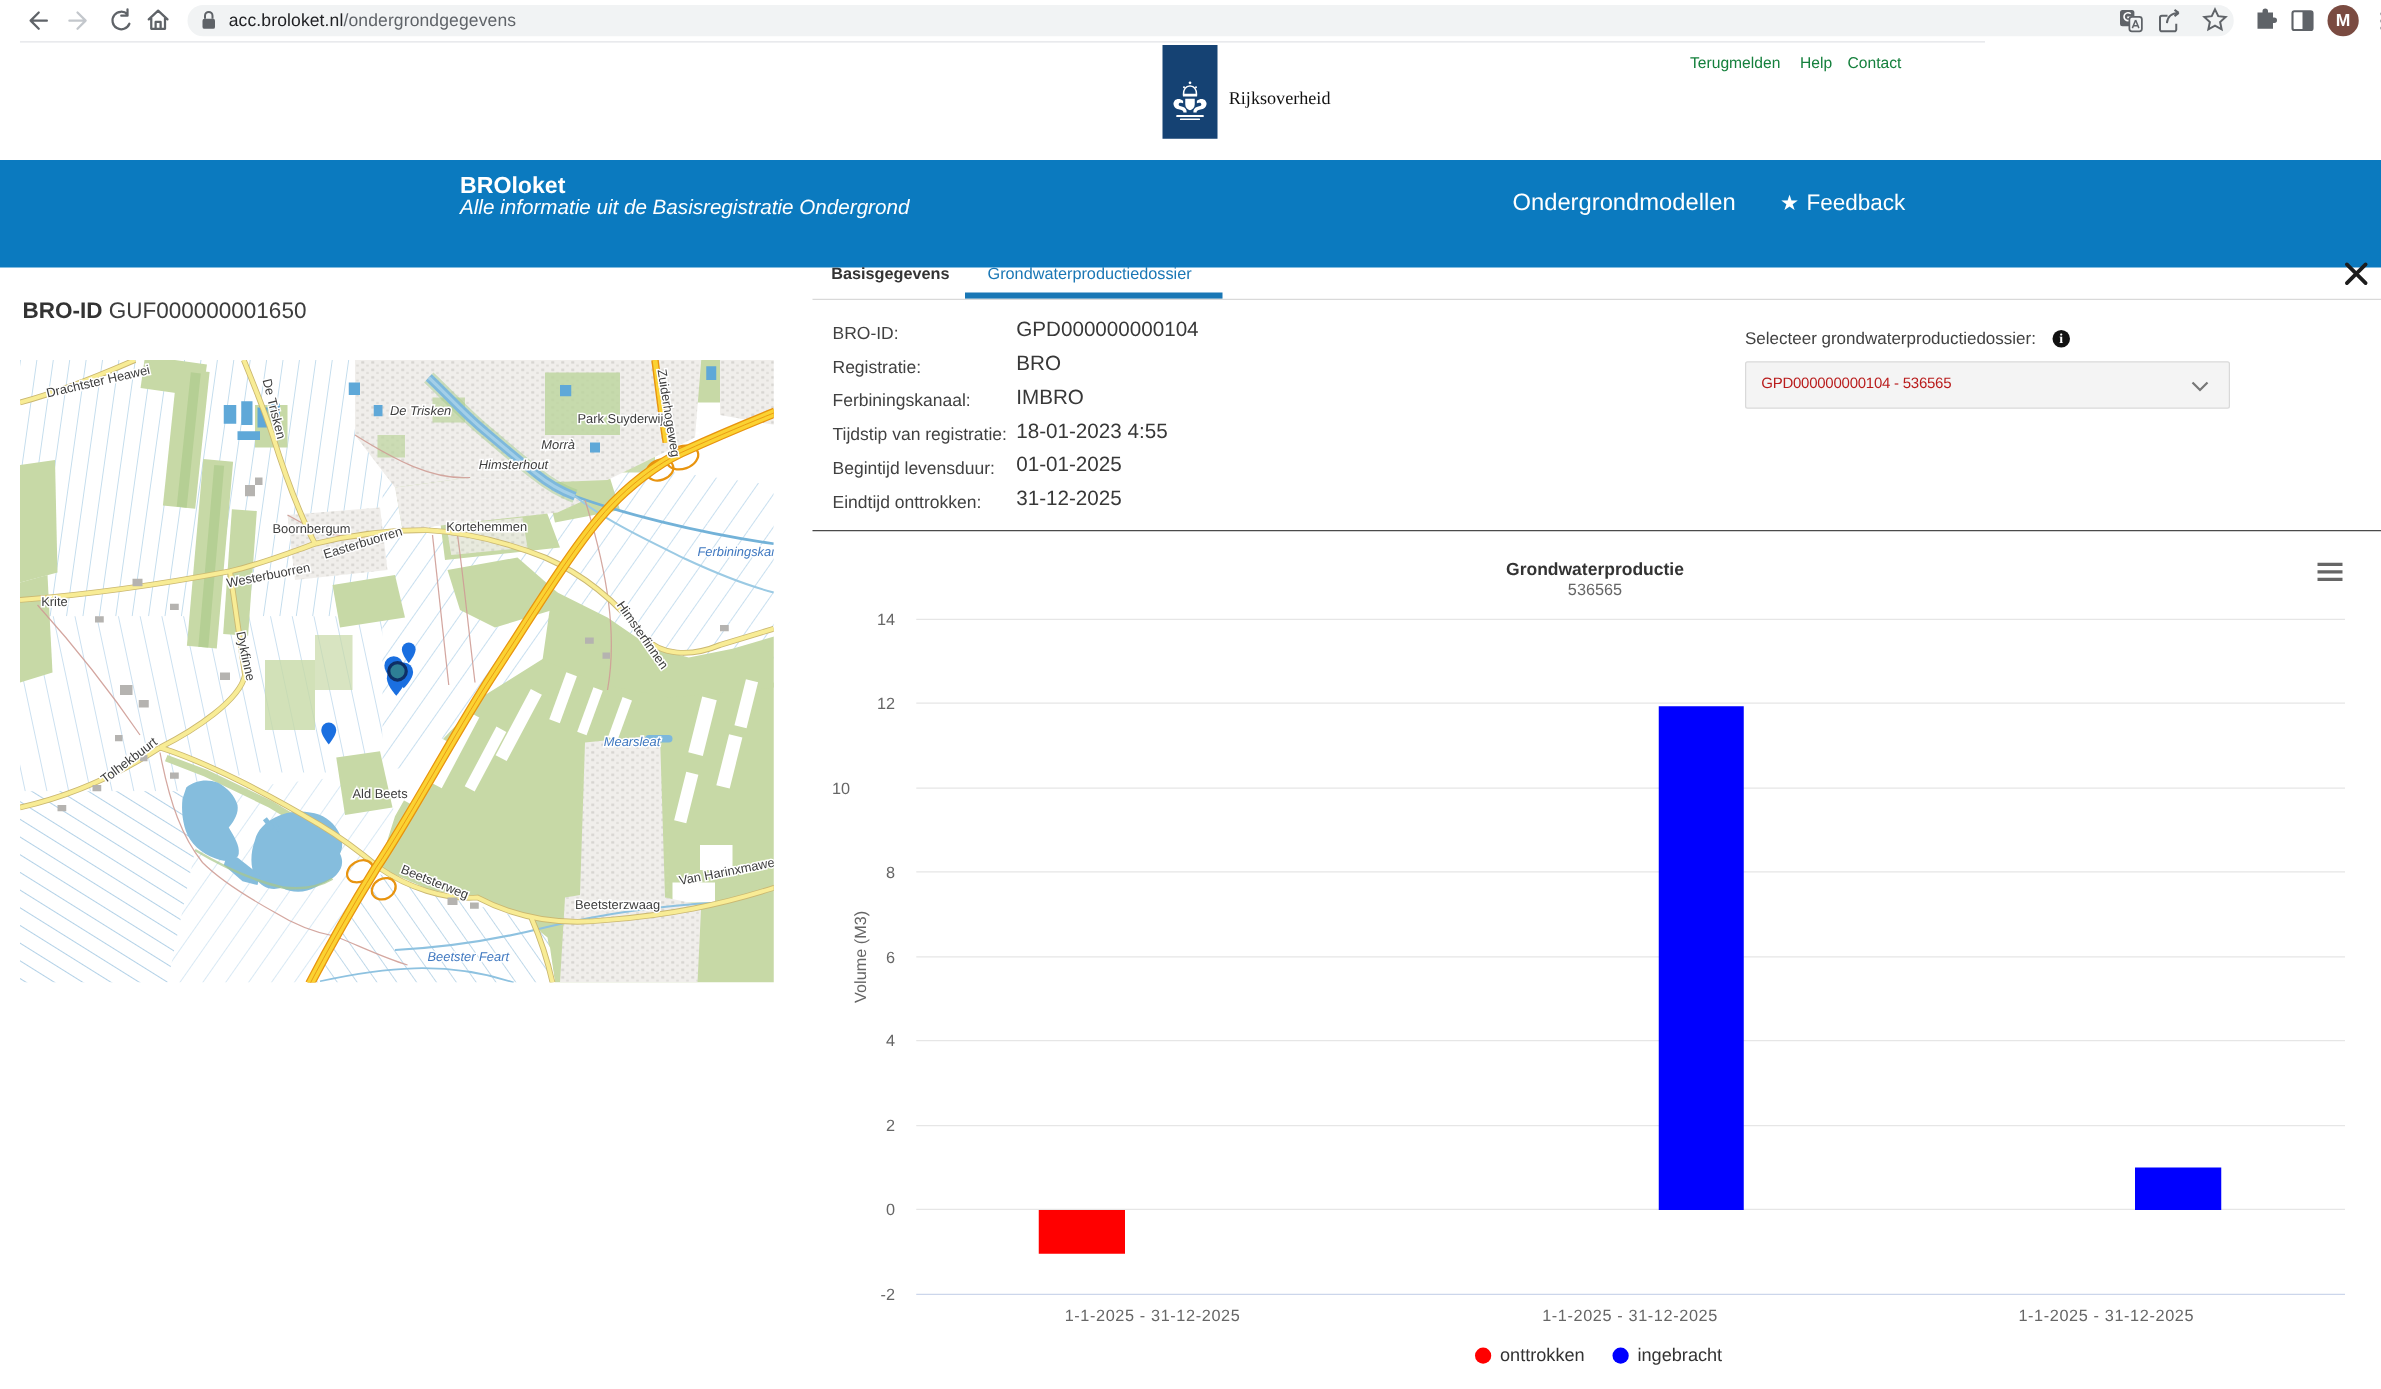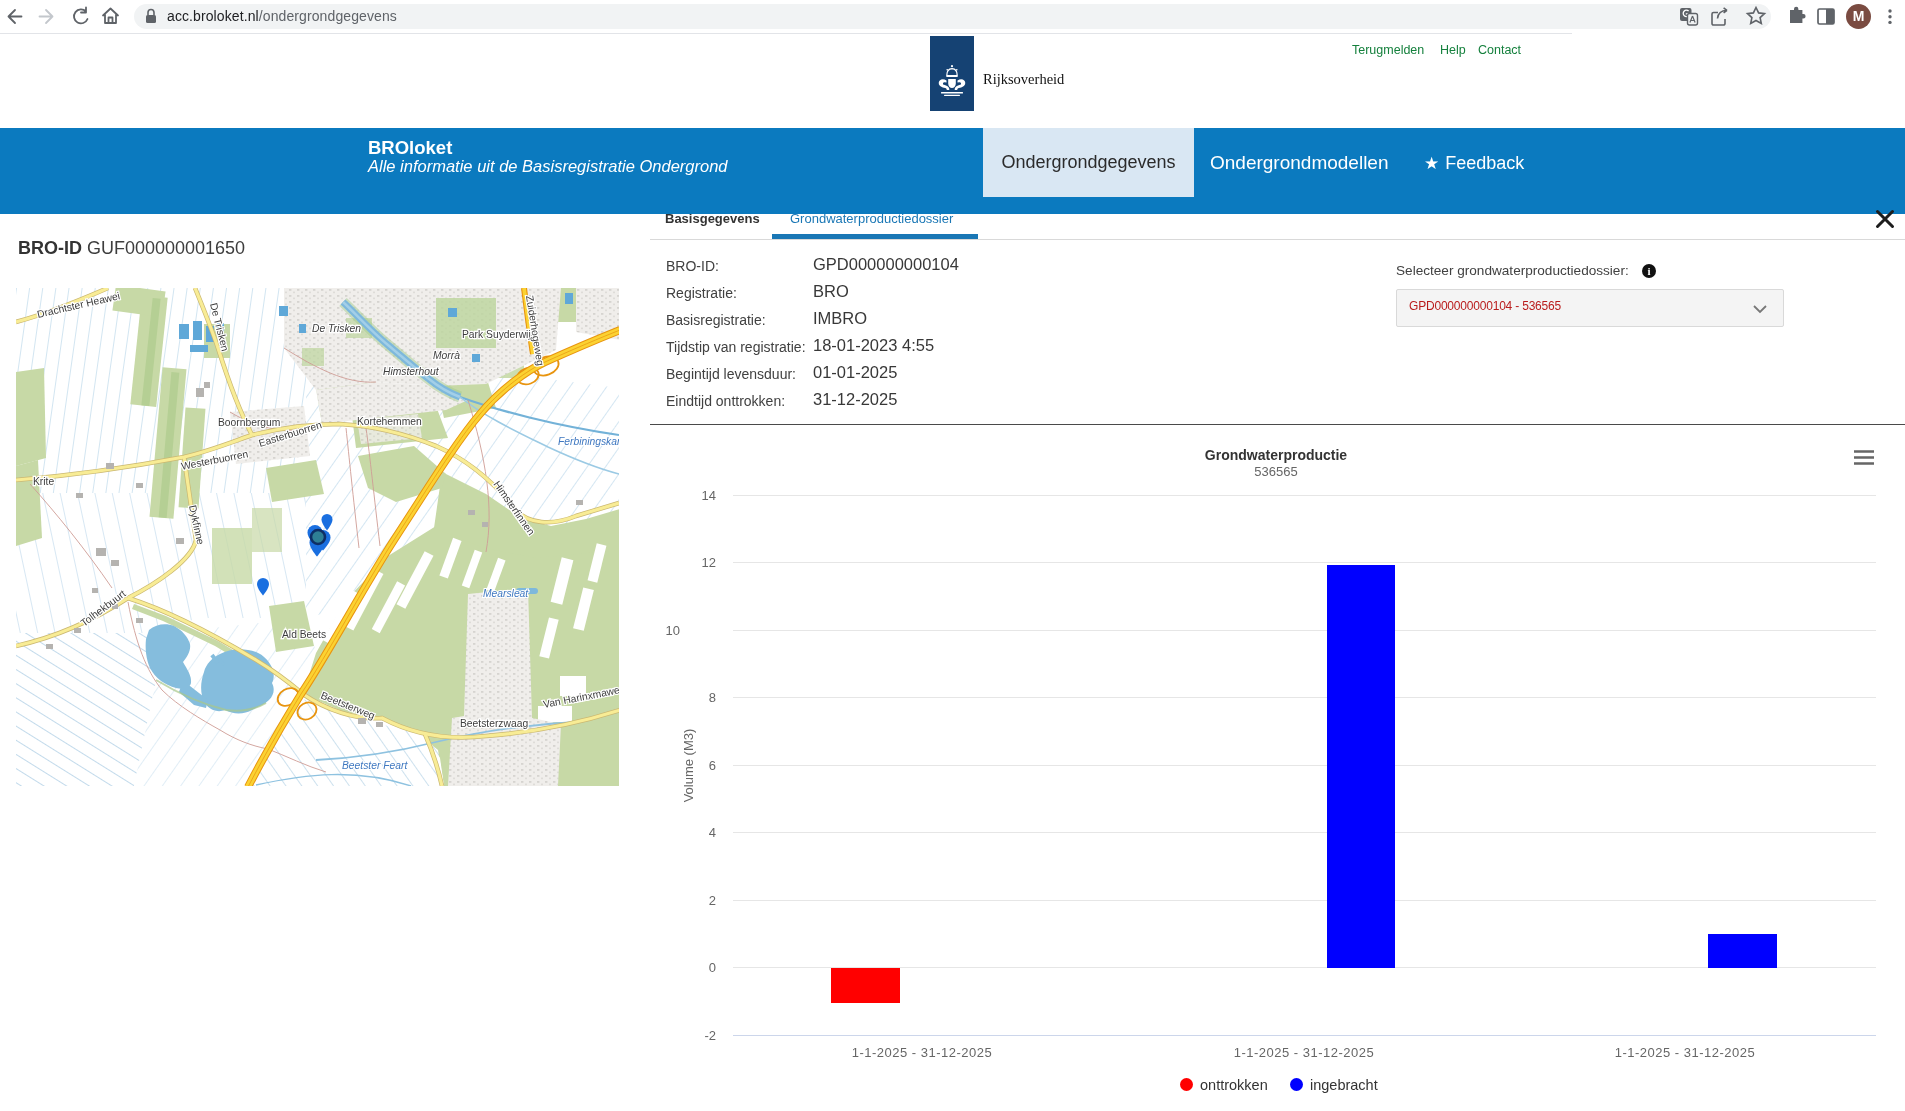--- a/index.html
+++ b/index.html
@@ -2,21 +2,21 @@
 <html><head>
 <meta charset="utf-8">
 <style>
   * { margin:0; padding:0; box-sizing:border-box; }
   html,body { width:1905px; height:1111px; overflow:hidden; background:#fff;
     font-family:"Liberation Sans", sans-serif; }
   .abs { position:absolute; }
   #page { position:relative; width:1905px; height:1111px; }
 
   
-  #chrome { position:absolute; left:0; top:0; width:1572px; height:34px; background:#fff;
+  #chrome { position:absolute; left:16px; top:0; width:1572px; height:34px; background:#fff;
     border-bottom:1px solid #e2e4e8; }
   #chrome svg { position:absolute; }
   #pill { position:absolute; left:134px; top:4px; width:1637px; height:25px;
     background:#f1f3f4; border-radius:13px; }
   #url { position:absolute; left:167px; top:8px; font-size:14px; color:#202124; letter-spacing:0.1px;}
   #url .gray { color:#5f6368; }
   #avatar { position:absolute; left:1846px; top:4px; width:25px; height:25px; border-radius:50%;
     background:#7a4b41; color:#fff; font-size:14px; font-weight:bold; text-align:center; line-height:25px;}
 
   
@@ -153,21 +153,20 @@
     <div class="toplink" style="left:1352px;">Terugmelden</div>
     <div class="toplink" style="left:1440px;">Help</div>
     <div class="toplink" style="left:1478px;">Contact</div>
   </div>
 
   <div id="navbar">
     <div id="brand">
       <div class="b1">BROloket</div>
       <div class="b2">Alle informatie uit de Basisregistratie Ondergrond</div>
     </div>
-    <div id="tab-active">Ondergrondgegevens</div>
     <div class="navitem" style="left:1210px;">Ondergrondmodellen</div>
     <div class="navitem" style="left:1424px;"><span style="font-size:17px;">★</span><span style="margin-left:6px;font-size:18px;margin-top:48px;">Feedback</span></div>
   </div>
 
   <div id="broid"><b>BRO-ID</b> GUF000000001650</div>
 
   <div class="abs" id="mapbox" style="left:16px;top:288px;width:603px;height:498px;">
 <svg width="603" height="498" viewBox="0 0 603 498">
 <defs>
 <pattern id="hA" width="13" height="40" patternUnits="userSpaceOnUse" patternTransform="rotate(8)">
@@ -409,21 +408,21 @@
   <div class="tabtxt" style="left:665px;color:#333;font-weight:bold;">Basisgegevens</div>
   <div class="tabtxt" style="left:790px;color:#1a77b5;">Grondwaterproductiedossier</div>
   <div id="tabline"></div>
   <div id="hr1"></div>
   <div id="closex"><svg width="20" height="20" viewBox="0 0 20 20">
         <path d="M2.5 2.5 L17.5 17.5 M17.5 2.5 L2.5 17.5" stroke="#1d1d1d" stroke-width="3" stroke-linecap="round"></path>
       </svg></div>
 
   <div class="dlabel" style="top:258px;">BRO-ID:</div>
   <div class="dlabel" style="top:285px;">Registratie:</div>
-  <div class="dlabel" style="top:312px;">Basisregistratie:</div>
+  <div class="dlabel" style="top:312px;">Ferbiningskanaal:</div>
   <div class="dlabel" style="top:339px;">Tijdstip van registratie:</div>
   <div class="dlabel" style="top:366px;">Begintijd levensduur:</div>
   <div class="dlabel" style="top:393px;">Eindtijd onttrokken:</div>
   <div class="dvalue" style="top:255px;">GPD000000000104</div>
   <div class="dvalue" style="top:282px;">BRO</div>
   <div class="dvalue" style="top:309px;">IMBRO</div>
   <div class="dvalue" style="top:336px;">18-01-2023 4:55</div>
   <div class="dvalue" style="top:363px;">01-01-2025</div>
   <div class="dvalue" style="top:390px;">31-12-2025</div>
   <div id="hr2"></div>

